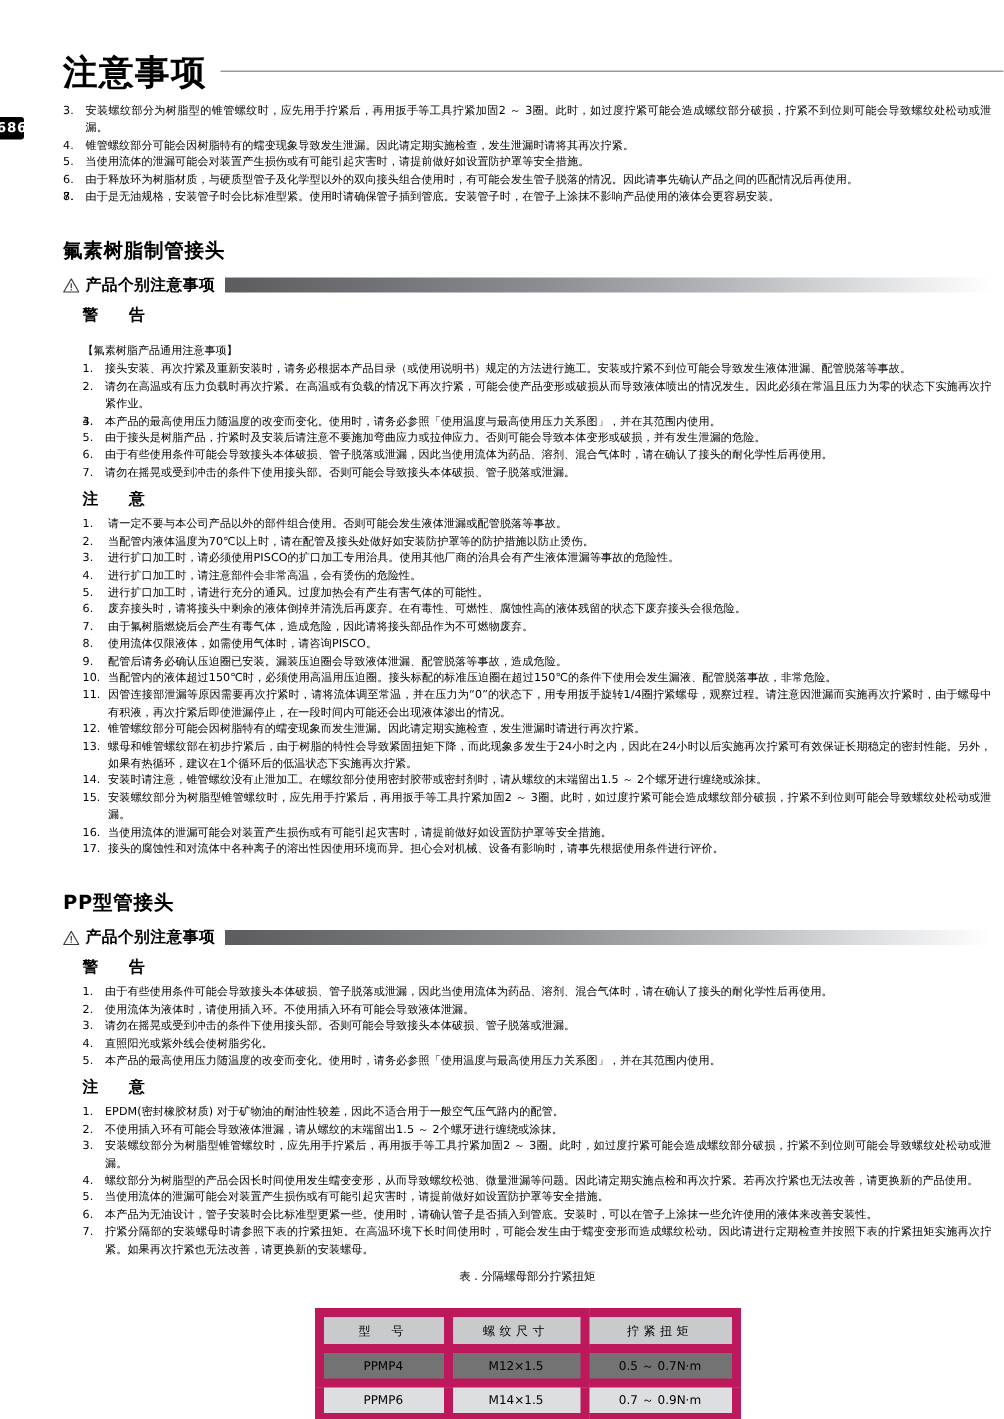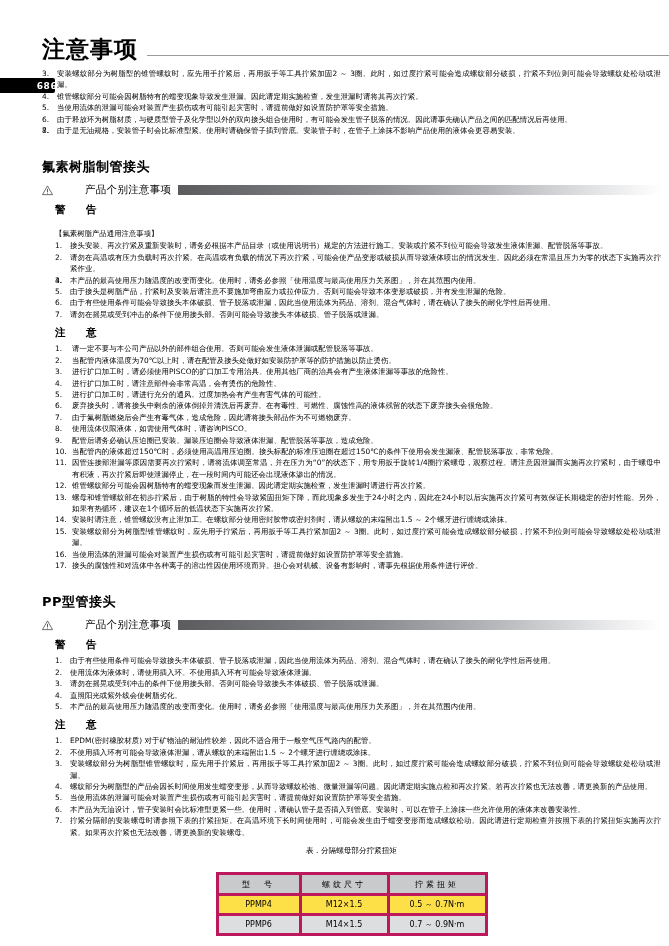--- a/index.html
+++ b/index.html
@@ -32,31 +32,30 @@
     height: 15px;
     background: #000;
     color: #fff;
     font-size: 9px;
     font-weight: bold;
     letter-spacing: 0.5px;
     display: flex;
     align-items: center;
     justify-content: center;
     border-radius: 0 2px 2px 0;
-    padding-left: 39px;
   }
 
   
   .doc-header {
     position: absolute;
     left: 42px;
     top: 38px;
     right: 0px;
     display: flex;
-    align-items: flex-end;
+    align-items: center;
   }
   .doc-title {
     font-size: 23px;
     font-weight: bold;
     letter-spacing: 1px;
     line-height: 1;
     white-space: nowrap;
   }
   .doc-title-rule {
     flex: 1;
@@ -115,24 +114,23 @@
     margin-top: 7px;
   }
   .warn-tri {
     width: 11px;
     height: 11px;
     flex: 0 0 auto;
     margin-right: 4px;
   }
   .band-label {
     font-size: 10.5px;
-    font-weight: normal;
+    font-weight: bold;
     white-space: nowrap;
     letter-spacing: 0.3px;
-    margin-left: 28px;
   }
   .band-gradient {
     flex: 1;
     height: 10px;
     margin-left: 7px;
     background: linear-gradient(to right, #5c5c5f 0%, #6f7073 18%, #8d8e91 42%, #b7b8bb 66%, #e2e3e5 86%, #ffffff 100%);
   }
 
   
   .sub-heading {
@@ -156,33 +154,33 @@
     font-size: 7.6px;
     margin-bottom: 16px;
   }
   table.torque {
     border-collapse: collapse;
     margin: 0 auto;
     font-size: 8px;
   }
   table.torque th,
   table.torque td {
-    border: 3px solid #be185d;
+    border: 6px solid #be185d;
     padding: 3px 0;
     text-align: center;
     font-weight: normal;
   }
   table.torque thead th {
     background: #c9cacc;
     font-weight: normal;
     letter-spacing: 3px;
     padding: 3.5px 0;
   }
   table.torque tbody td {
-    background: #fde047;
+    background: #737373;
   }
   table.torque tbody tr:nth-child(even) td {
     background: #dddee0;
   }
   table.torque .col-model { width: 80px; }
   table.torque .col-thread { width: 85px; }
   table.torque .col-torque { width: 95px; text-align: center; }
 
   .spacer-lg { height: 22px; }
 </style>

